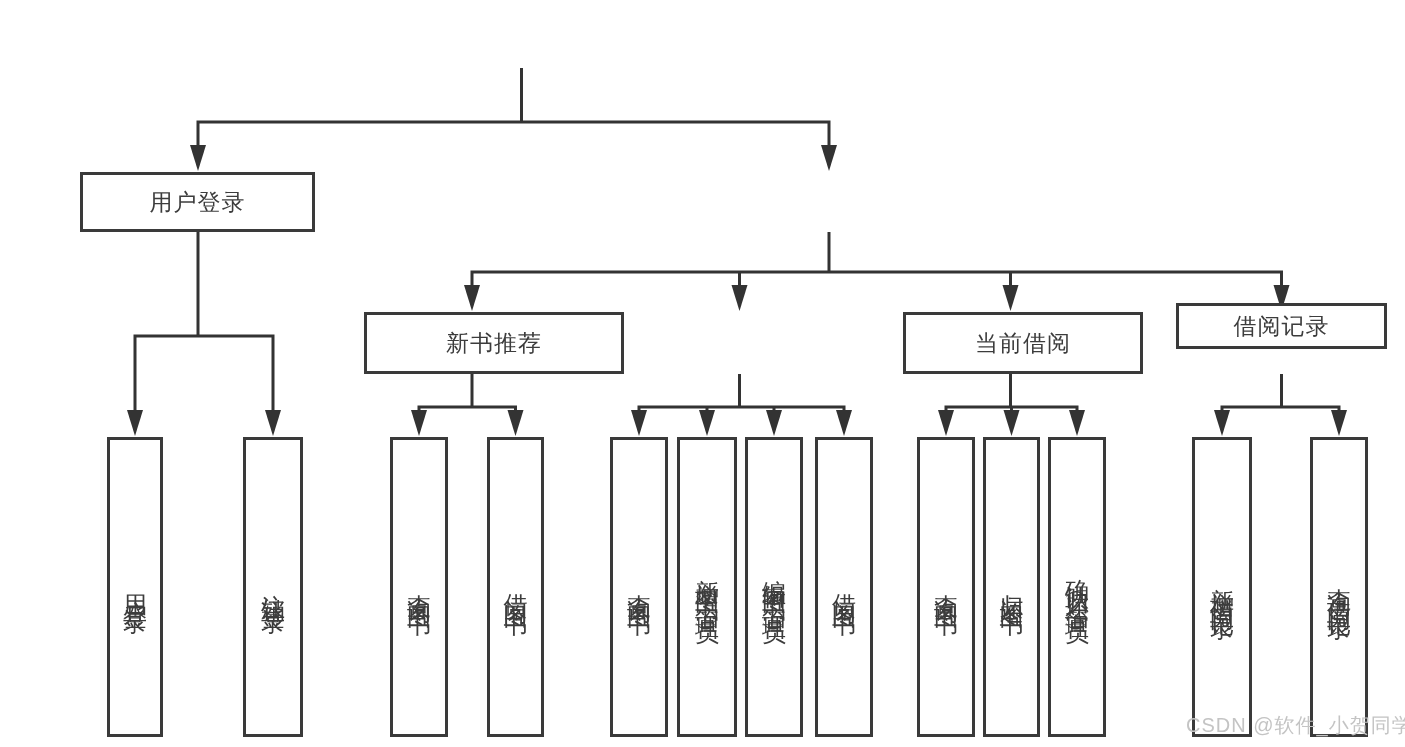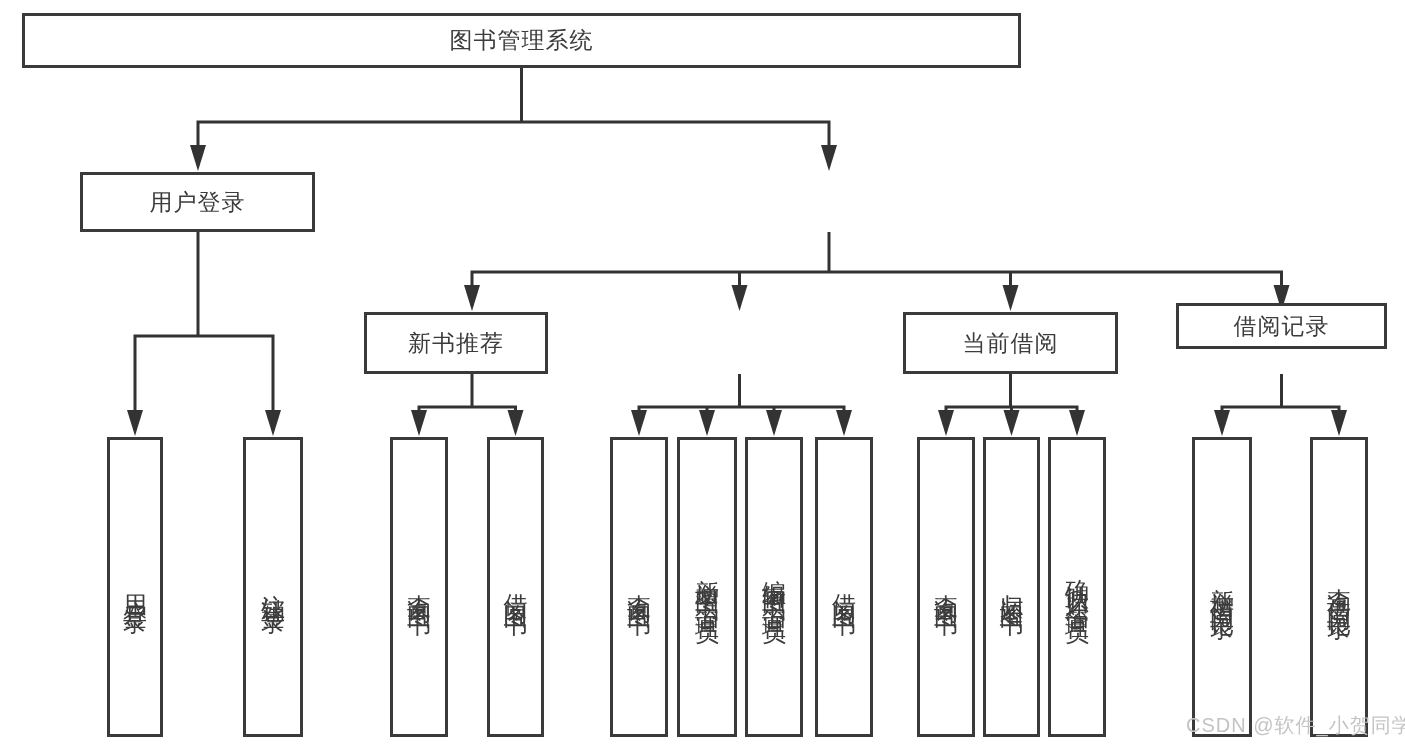--- a/index.html
+++ b/index.html
@@ -38,23 +38,23 @@
     letter-spacing: 6px;
     line-height: 1;
     white-space: nowrap;
   }
   
   #b-root            { left: 22px;  top: 13px;  width: 999px; height: 55px; }
   
   #b-user-login      { left: 80px;  top: 172px; width: 235px; height: 60px; }
   #b-book-mgmt       { left: 711px; top: 172px; width: 236px; height: 60px; }
   
-  #b-new-book        { left: 364px;  top: 312px; width: 184px; height: 62px; font-family: Liberation Serif, serif; }
+  #b-new-book        { left: 364px;  top: 312px; width: 260px; height: 62px; font-family: Liberation Serif, serif; }
   #b-book-borrow     { left: 632px;  top: 312px; width: 215px; height: 62px; }
-  #b-current-borrow  { left: 903px;  top: 312px; width: 215px; height: 62px; }
+  #b-current-borrow  { left: 903px;  top: 312px; width: 240px; height: 62px; }
   #b-borrow-records  { left: 1176px; top: 303px; width: 211px; height: 46px; text-align: center; }
   
   #b-leaf-user-login     { left: 107px;  width: 56px; }
   #b-leaf-logout         { left: 243px;  width: 60px; }
   #b-leaf-query-1        { left: 390px;  width: 58px; }
   #b-leaf-borrow-1       { left: 487px;  width: 57px; }
   #b-leaf-query-2        { left: 610px;  width: 58px; }
   #b-leaf-add-book       { left: 677px;  width: 60px; }
   #b-leaf-edit-book      { left: 745px;  width: 58px; }
   #b-leaf-borrow-2       { left: 815px;  width: 58px; }
@@ -124,23 +124,20 @@
       <polygon points="766,410 782,410 774,436"></polygon>
       <polygon points="836,410 852,410 844,436"></polygon>
       <polygon points="938,410 954,410 946,436"></polygon>
       <polygon points="1003.5,410 1019.5,410 1011.5,436"></polygon>
       <polygon points="1069,410 1085,410 1077,436"></polygon>
       <polygon points="1214,410 1230,410 1222,436"></polygon>
       <polygon points="1331,410 1347,410 1339,436"></polygon>
     </g>
   </svg>
 
-  <div class="node hnode" id="b-root">
-    <span>图书管理系统</span>
-  </div>
 
   <div class="node hnode" id="b-user-login">
     <span>用户登录</span>
   </div>
 
   <div class="node hnode" id="b-new-book">
     <span>新书推荐</span>
   </div>
   <div class="node hnode" id="b-current-borrow">
     <span>当前借阅</span>

